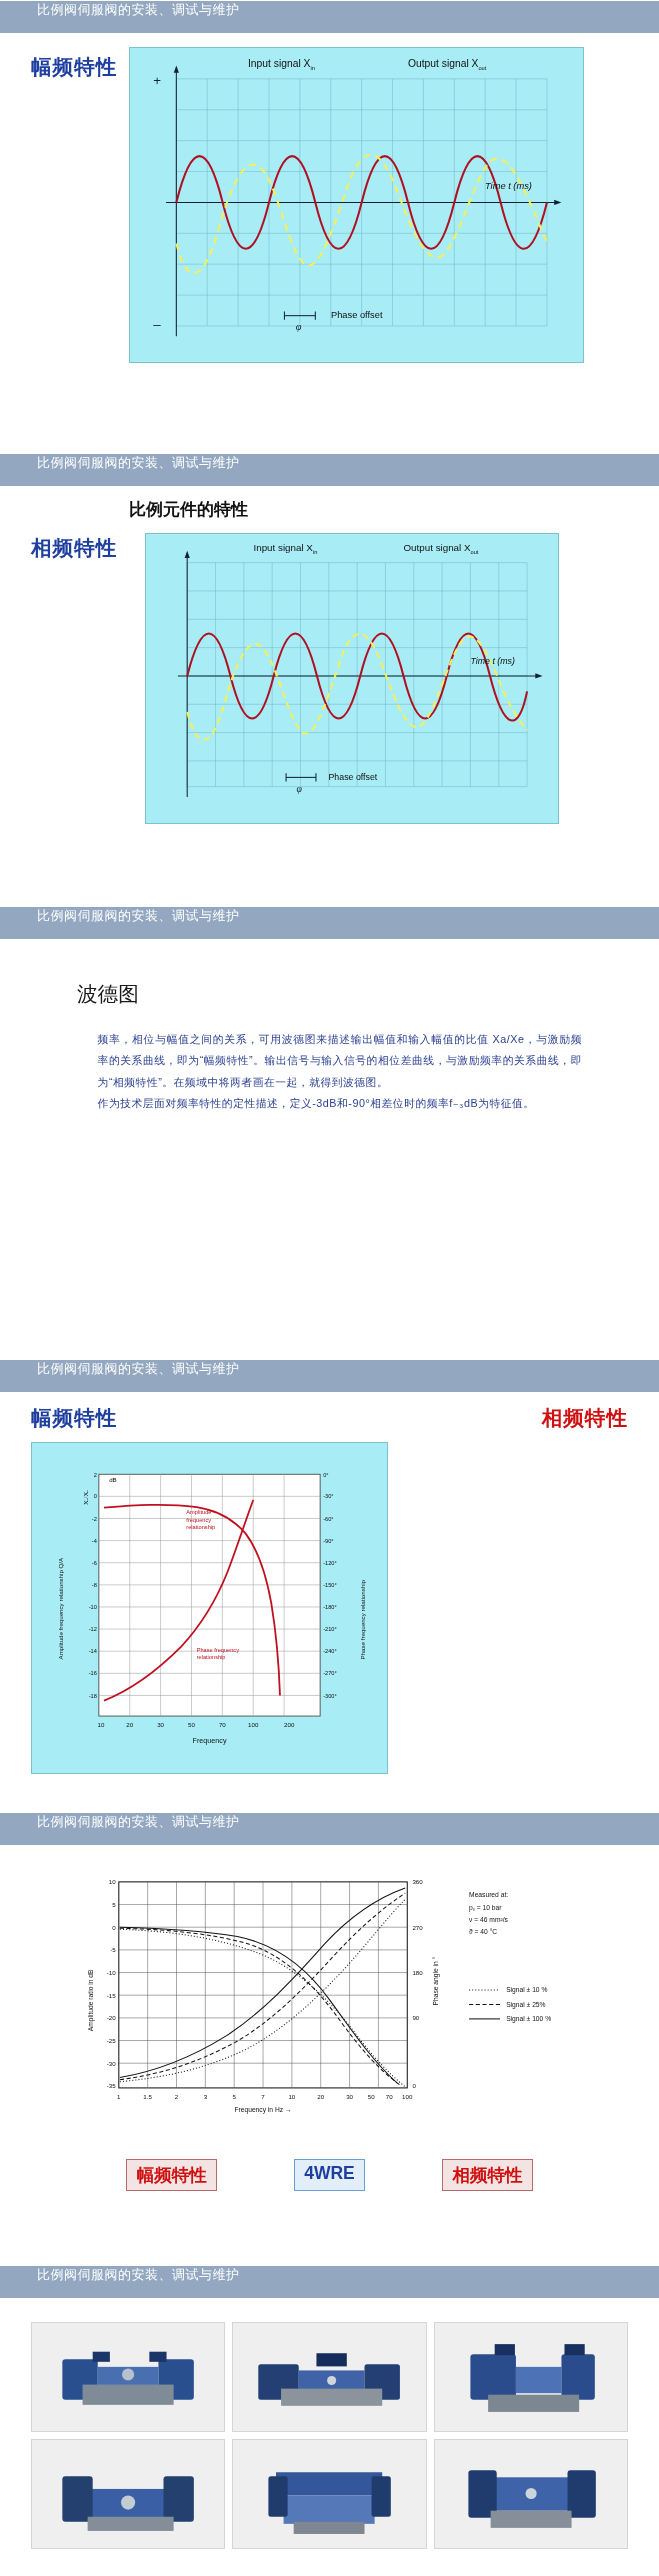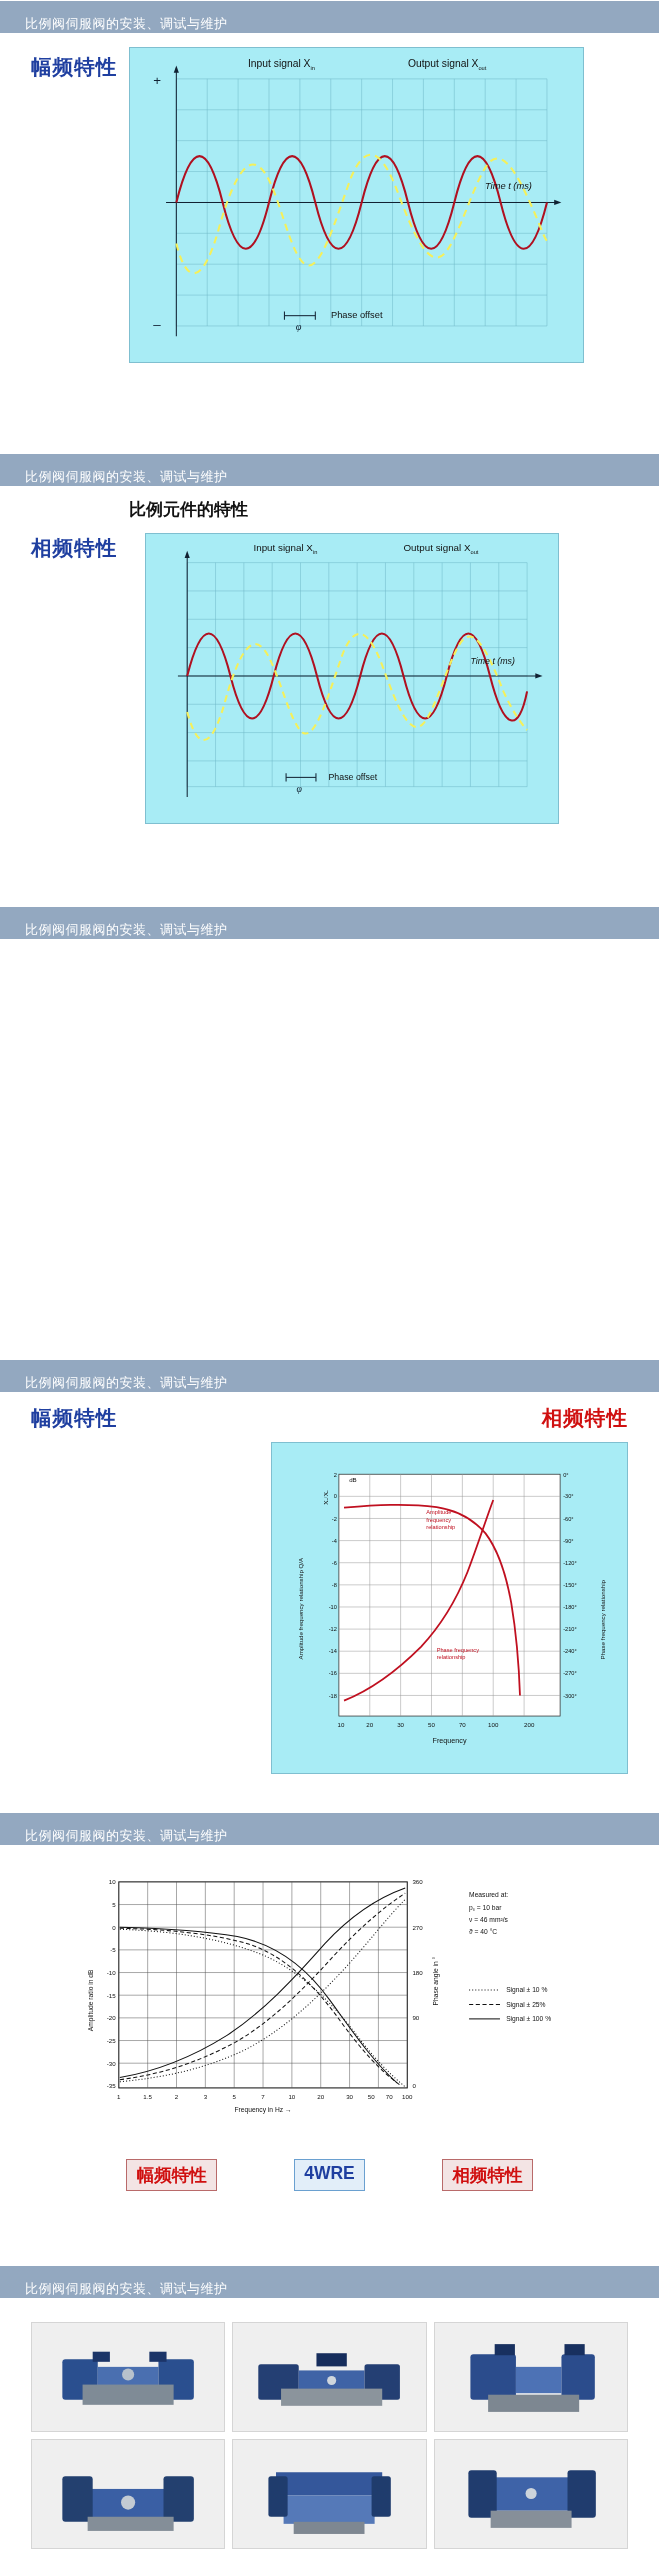--- a/index.html
+++ b/index.html
@@ -3,21 +3,21 @@
 <meta charset="utf-8">
 <style>
   html,body{margin:0;padding:0;background:#ffffff;}
   body{width:659px;font-family:"Liberation Sans","DejaVu Sans",sans-serif;}
   .page{width:659px;position:relative;}
   .slide{width:659px;position:relative;box-sizing:border-box;}
 
   
   .hdr{
     height:33px;background:#93a8c0;border-top:1.5px solid #ffffff;
-    display:flex;align-items:flex-end;padding-left:25px;box-sizing:border-box;
+    display:flex;align-items:flex-start;padding-left:37px;box-sizing:border-box;
   }
   .hdr-txt{color:#ffffff;font-size:13px;letter-spacing:0.5px;}
 
   .body{position:relative;padding:0 0 0 0;}
 
   
   .chip{
     display:inline-block;color:#1f3fa0;font-weight:bold;font-size:20.6px;
     letter-spacing:1px;
   }
@@ -196,32 +196,38 @@
           </div>
         </div>
       </div>
     </div>
   </div>
 
   <div class="slide" style="height:453px;">
     <div class="hdr">
       <span class="hdr-txt">比例阀伺服阀的安装、调试与维护</span>
     </div>
+    <div class="body" style="padding:41px 77px 0 77px;">
+      <div class="title-cn">波德图</div>
+      <div style="height:20.6px;"></div>
+      <div class="para" style="padding-left:20.6px;">频率，相位与幅值之间的关系，可用波德图来描述输出幅值和输入幅值的比值 Xa/Xe，与激励频率的关系曲线，即为“幅频特性”。输出信号与输入信号的相位差曲线，与激励频率的关系曲线，即为“相频特性”。在频域中将两者画在一起，就得到波德图。</div>
+      <div class="para" style="padding-left:20.6px;">作为技术层面对频率特性的定性描述，定义-3dB和-90°相差位时的频率f₋₃dB为特征值。</div>
+    </div>
   </div>
 
   <div class="slide" style="height:453px;">
     <div class="hdr">
       <span class="hdr-txt">比例阀伺服阀的安装、调试与维护</span>
     </div>
     <div class="body" style="padding:12.4px 31px 0 31px;">
       <div class="row" style="justify-content:space-between;">
         <span class="chip">幅频特性</span>
         <span class="chip red">相频特性</span>
       </div>
-      <div style="display:flex;justify-content:flex-end;margin-top:9.3px;">
+      <div style="display:flex;justify-content:flex-start;margin-top:9.3px;">
         <div class="chartbox" style="width:355px;height:330px;">
           <svg class="gridsvg" width="355" height="330" viewBox="0 0 690 640">
             <rect x="0" y="0" width="690" height="640" fill="#a8ecf5"></rect>
             <rect x="130" y="60" width="430" height="470" fill="#ffffff" stroke="#333" stroke-width="1.5"></rect>
 
             <g stroke="#999" stroke-width="1">
               <line x1="190" y1="60" x2="190" y2="530"></line>
               <line x1="250" y1="60" x2="250" y2="530"></line>
               <line x1="310" y1="60" x2="310" y2="530"></line>
               <line x1="370" y1="60" x2="370" y2="530"></line>

